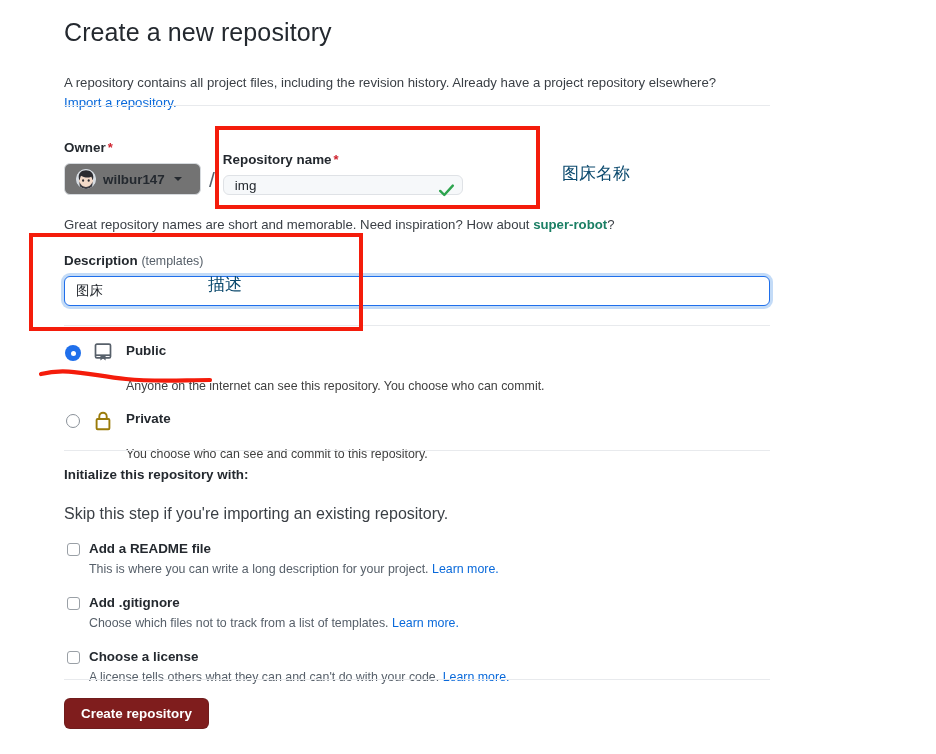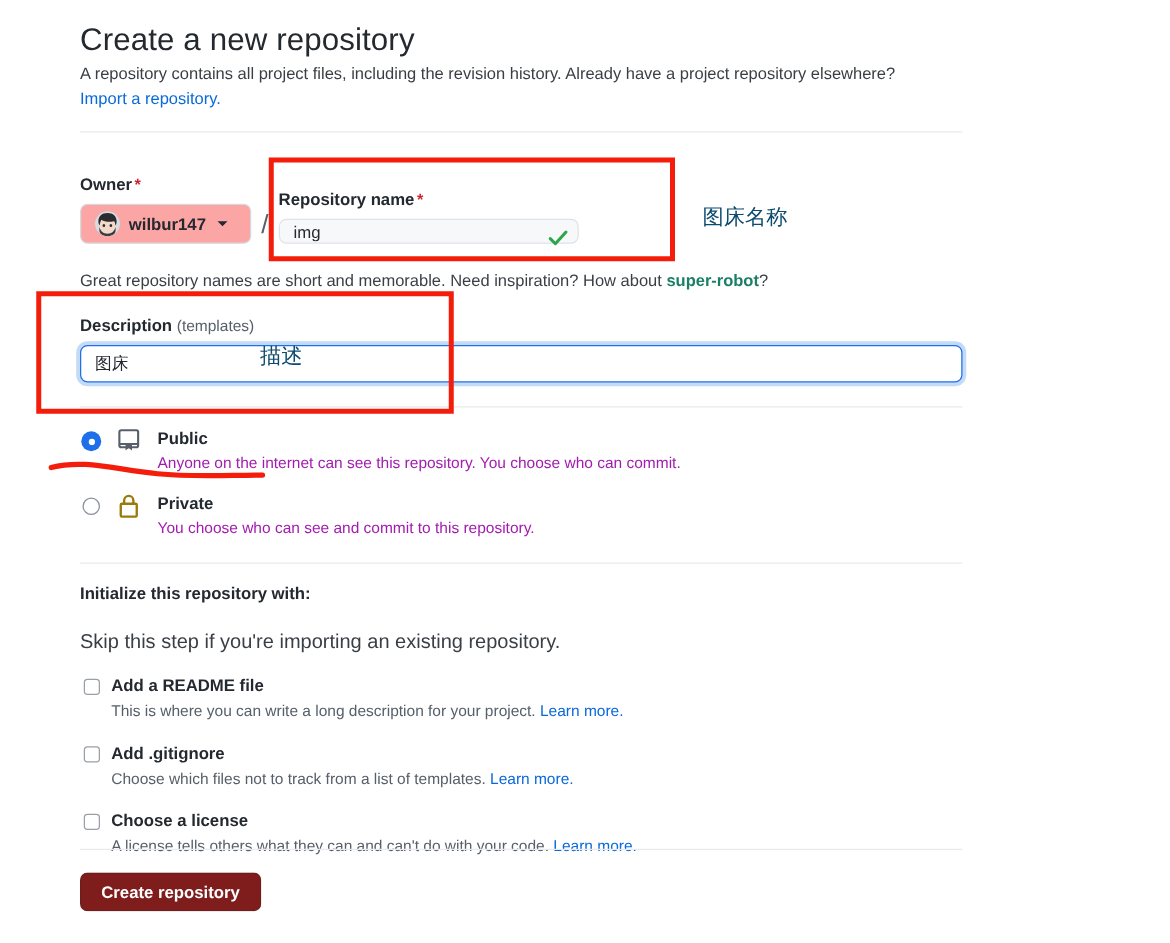--- a/index.html
+++ b/index.html
@@ -29,21 +29,21 @@
     font-size: 25px;
     font-weight: 400;
     color: #24292f;
     margin: 0;
     padding-top: 18px;
     letter-spacing: 0.1px;
   }
   .page-subtitle {
     font-size: 13.2px;
     color: #3a3f45;
-    margin-top: 2px;
+    margin-top: 26px;
     line-height: 1.5;
     max-width: 710px;
   }
   .link {
     color: #0969da;
     text-decoration: none;
     cursor: pointer;
   }
 
   .divider {
@@ -79,21 +79,21 @@
     font-size: 13px;
     margin-left: 2px;
   }
   .owner-btn {
     display: flex;
     align-items: center;
     gap: 7px;
     height: 32px;
     box-sizing: border-box;
     padding: 0 11px;
-    background: #fca5a5;
+    background: #737373;
     border: 1px solid #d6dade;
     border-radius: 6px;
     font-size: 13.4px;
     font-weight: bold;
     color: #24292f;
     cursor: pointer;
     width: 137px;
   }
   .avatar {
     width: 20px; height: 20px;
@@ -216,22 +216,22 @@
   .vis-icon { margin: 0 12px 0 0; flex: none; width: 22px; }
   .vis-texts { padding-top: 0; }
   .vis-title {
     font-size: 13.4px;
     font-weight: bold;
     color: #24292f;
     line-height: 17px;
   }
   .vis-desc {
     font-size: 12.4px;
-    color: #a21caf;
-    margin-top: 3px;
+    color: #404040;
+    margin-top: 19px;
     line-height: 16px;
   }
 
   
   .init-block { position: absolute; left: 64px; top: 467px; }
   .init-title {
     font-size: 13.4px;
     font-weight: bold;
     color: #24292f;
   }

